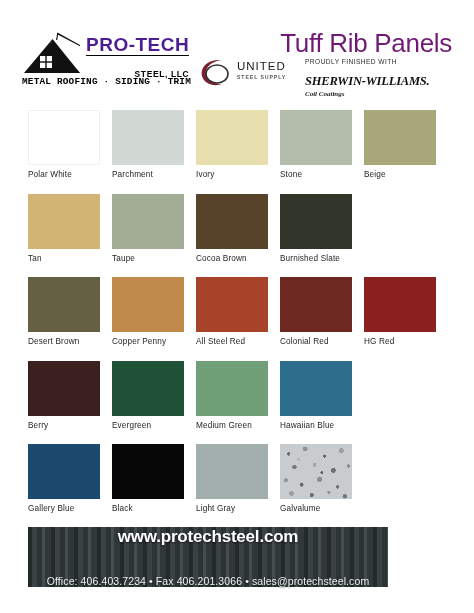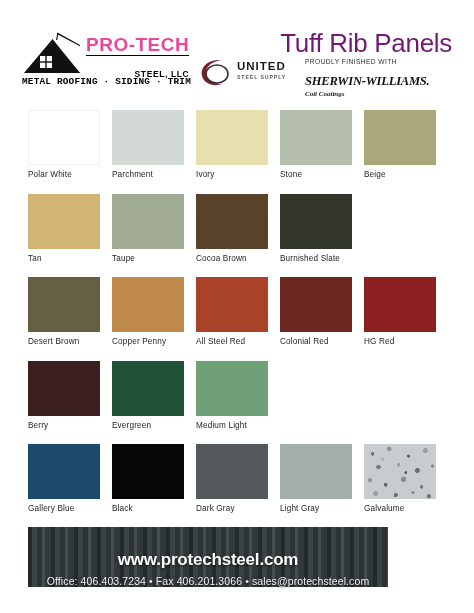--- a/index.html
+++ b/index.html
@@ -40,21 +40,21 @@
     position: absolute;
     left: 64px;
     top: 3px;
     line-height: 1;
   }
   .logo-protech {
     font-family: "Liberation Sans", sans-serif;
     font-size: 19px;
     font-weight: bold;
     letter-spacing: 0.5px;
-    color: #ec4899;
+    color: #4c1d95;
     display: block;
   }
   .logo-steel {
     font-family: "Liberation Sans", sans-serif;
     font-size: 8.5px;
     font-weight: bold;
     letter-spacing: 0.6px;
     color: #000;
     display: block;
     text-align: right;
@@ -81,21 +81,21 @@
   }
   .united-text {
     position: absolute;
     left: 37px;
     top: 4px;
     line-height: 1;
   }
   .united-name {
     display: block;
     font-size: 11.5px;
-    font-weight: bold;
+    font-weight: normal;
     letter-spacing: 1px;
     color: #1a1a1a;
     font-family: "Liberation Sans", sans-serif;
   }
   .united-sub {
     display: block;
     font-size: 5.2px;
     font-weight: bold;
     letter-spacing: 0.9px;
     color: #555;
@@ -216,21 +216,21 @@
         90deg,
         #242a2c 0px, #242a2c 4px,
         #3b4244 4px, #3b4244 9px,
         #2c3335 9px, #2c3335 14px,
         #464d4f 14px, #464d4f 17px,
         #30383a 17px, #30383a 23px
       );
     display: flex;
     flex-direction: column;
     align-items: center;
-    justify-content: flex-end;
+    justify-content: space-between;
   }
   .footer-url {
     font-size: 17px;
     font-weight: bold;
     color: #ffffff;
     letter-spacing: -0.2px;
     font-family: "Liberation Sans", sans-serif;
     text-shadow: 0 1px 2px rgba(0,0,0,.6);
   }
   .footer-contact {
@@ -357,35 +357,35 @@
       <div class="cell">
         <div class="swatch" style="background-color: rgb(60, 32, 32);"></div>
         <div class="label">Berry</div>
       </div>
       <div class="cell">
         <div class="swatch" style="background-color: rgb(31, 82, 55);"></div>
         <div class="label">Evergreen</div>
       </div>
       <div class="cell">
         <div class="swatch" style="background-color: rgb(111, 160, 119);"></div>
-        <div class="label">Medium Light</div>
+        <div class="label">Medium Green</div>
+      </div>
+      <div class="cell">
+        <div class="swatch" style="background-color: rgb(44, 110, 140);"></div>
+        <div class="label">Hawaiian Blue</div>
       </div>
     </div>
     <div class="row">
       <div class="cell">
         <div class="swatch" style="background-color: rgb(27, 74, 110);"></div>
         <div class="label">Gallery Blue</div>
       </div>
       <div class="cell">
         <div class="swatch" style="background-color: rgb(7, 7, 7);"></div>
         <div class="label">Black</div>
-      </div>
-      <div class="cell">
-        <div class="swatch" style="background-color: rgb(85, 89, 91);"></div>
-        <div class="label">Dark Gray</div>
       </div>
       <div class="cell">
         <div class="swatch" style="background-color: rgb(163, 175, 173);"></div>
         <div class="label">Light Gray</div>
       </div>
       <div class="cell">
         <div class="swatch galvalume"></div>
         <div class="label">Galvalume</div>
       </div>
     </div>

